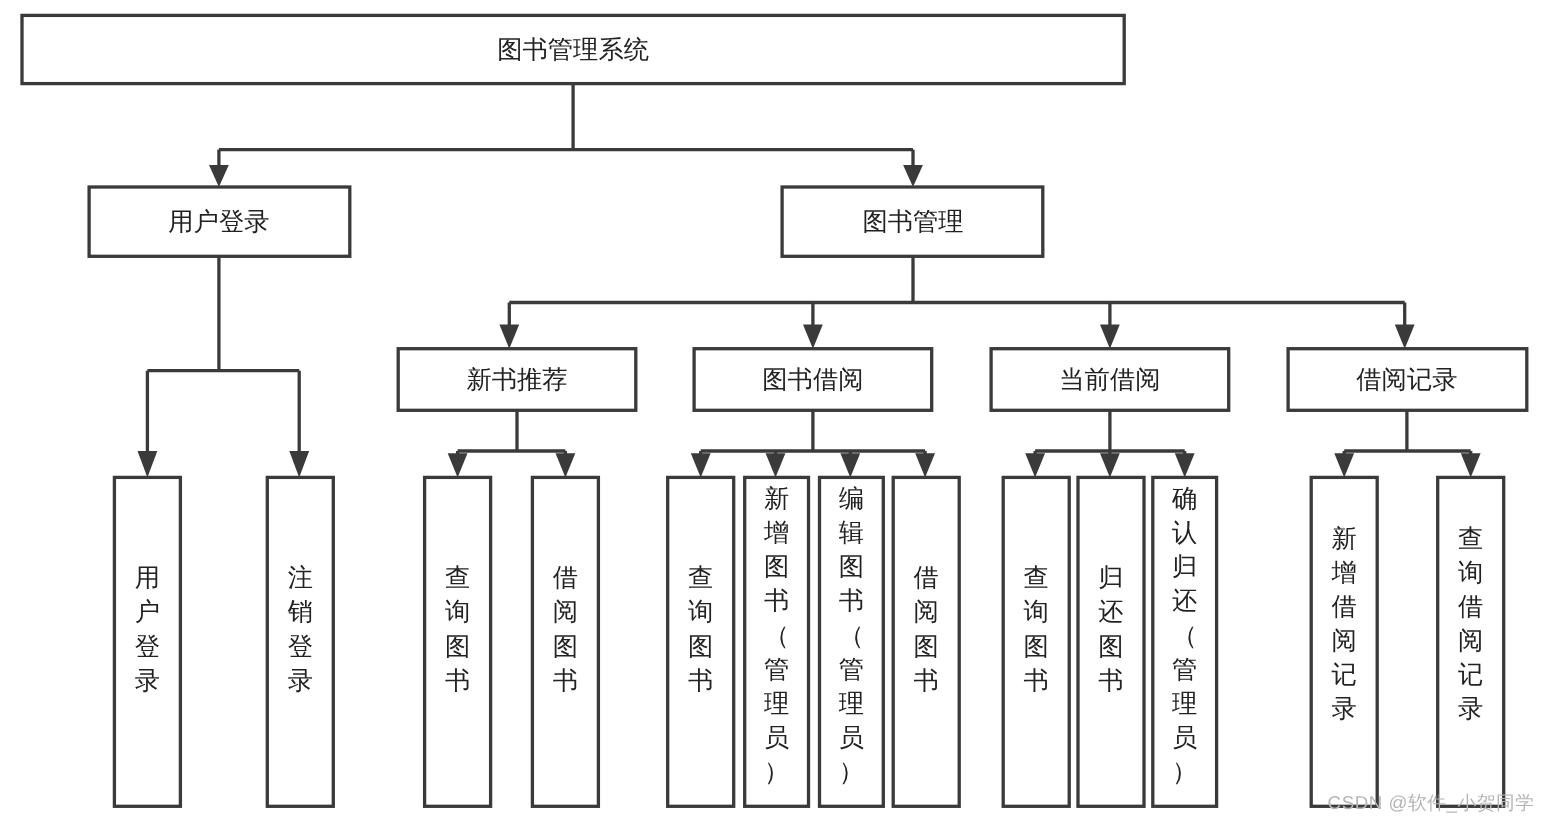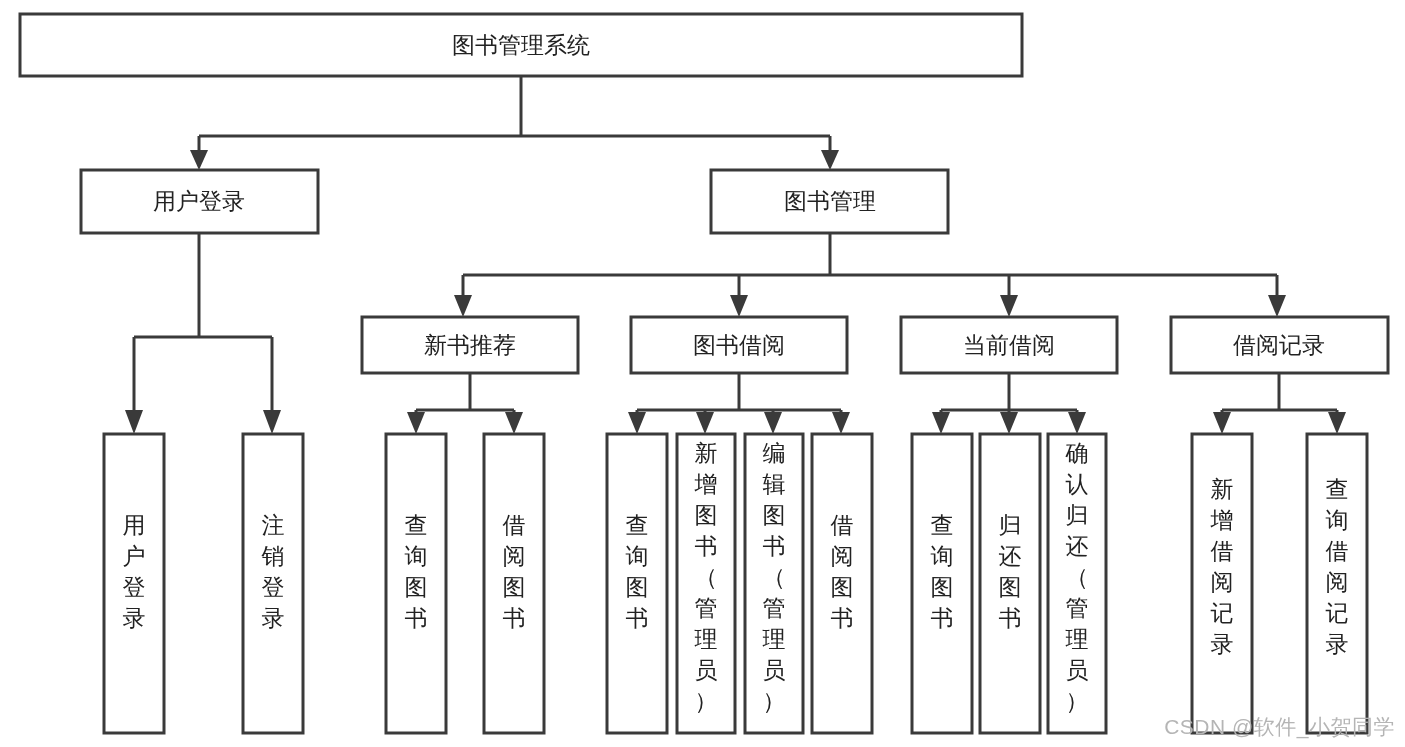--- a/index.html
+++ b/index.html
@@ -56,21 +56,21 @@
     fill: #222222;
     font-family: "Liberation Sans", "DejaVu Sans", sans-serif;
     font-size: 23px;
     text-anchor: middle;
   }
   .watermark {
     position: absolute;
     right: 10px;
     bottom: 6px;
     font-family: "Liberation Sans", "DejaVu Sans", sans-serif;
-    font-size: 21px;
+    font-size: 17px;
     color: #b5b5b5;
     letter-spacing: 0.5px;
     white-space: nowrap;
     user-select: none;
   }
 </style>
 </head>
 <body>
 
 <div id="diagram-root">

